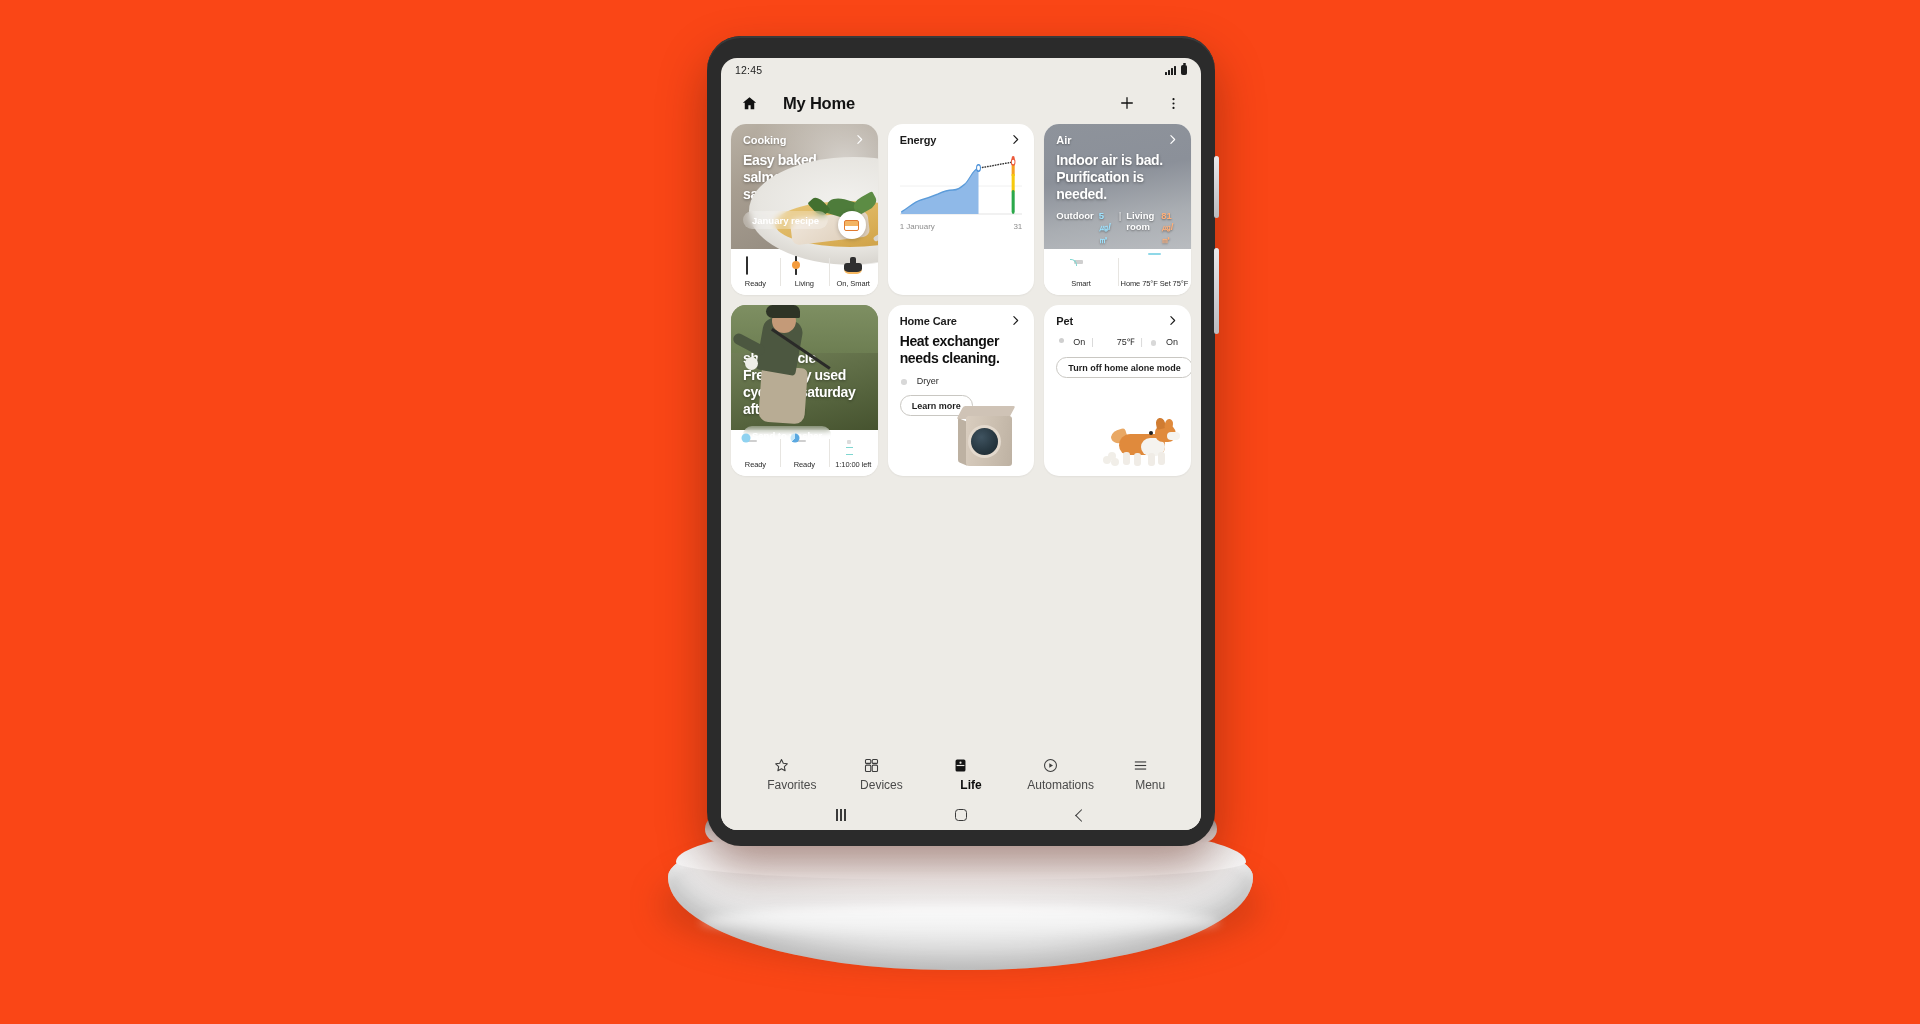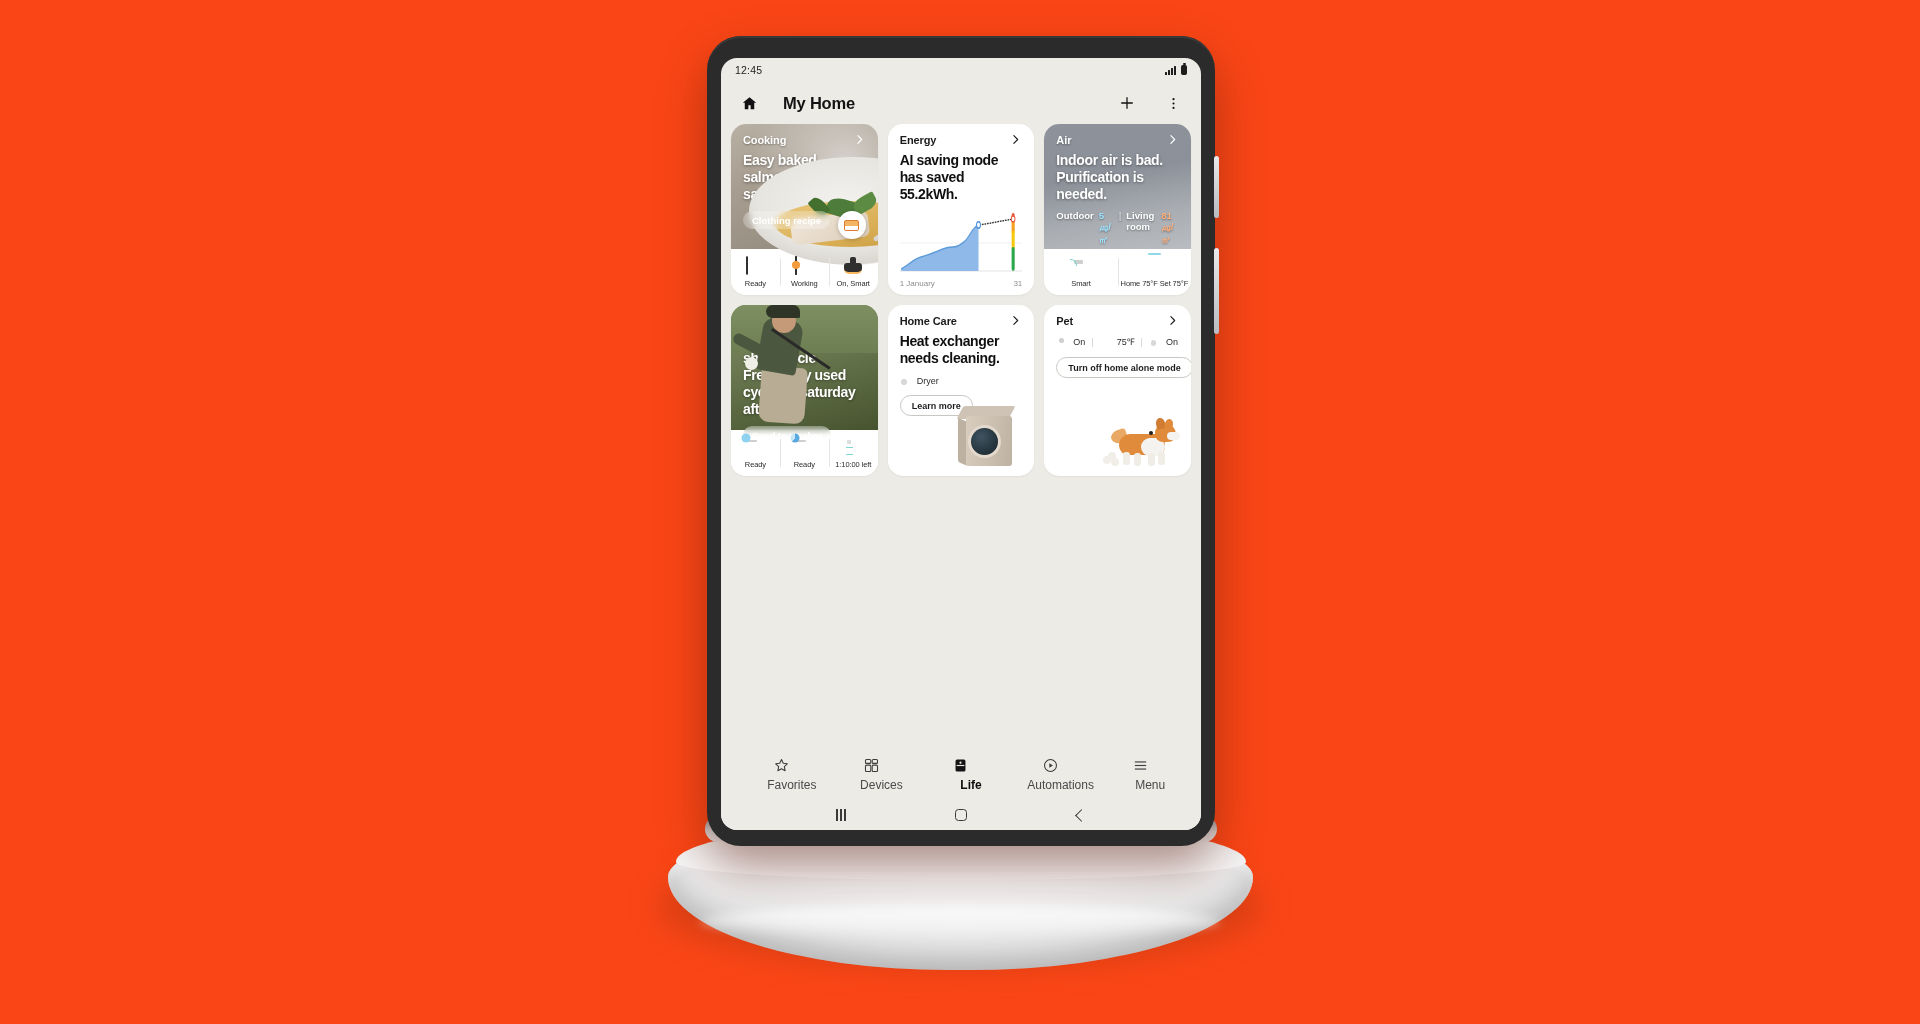--- a/index.html
+++ b/index.html
@@ -401,51 +401,50 @@
             </div>
             <div class="card-head">
               <span class="card-cat">Cooking</span>
               <span class="chev">
                 <svg width="13" height="13" viewBox="0 0 24 24">
                     <path d="M9 5l7 7-7 7" fill="none" stroke="#fff" stroke-width="2.1" stroke-linecap="round" stroke-linejoin="round"></path>
                   </svg>
               </span>
             </div>
             <div class="card-title">Easy baked salmon with cream sauce</div>
-            <span class="chip">Clothing recipe</span>
+            <span class="chip">January recipe</span>
             <div class="cooking-badge">
                 <span class="oven-mini"></span>
               </div>
           </div>
           <div class="devices">
             <div class="dev">
               <span class="dev-ic"><span class="g-oven"></span></span>
               <span class="dev-label">Ready</span>
             </div>
             <div class="dev">
               <span class="dev-ic"><span class="g-cooktop"></span></span>
-              <span class="dev-label">Working</span>
+              <span class="dev-label">Living</span>
             </div>
             <div class="dev">
               <span class="dev-ic"><span class="g-hood"></span></span>
               <span class="dev-label">On, Smart</span>
             </div>
           </div>
         </div>
 
         <div class="card">
           <div class="card-head">
             <span class="card-cat">Energy</span>
             <span class="chev">
               <svg width="13" height="13" viewBox="0 0 24 24">
                   <path d="M9 5l7 7-7 7" fill="none" stroke="#1b1b1b" stroke-width="2.1" stroke-linecap="round" stroke-linejoin="round"></path>
                 </svg>
             </span>
           </div>
-          <div class="card-title">AI saving mode has saved 55.2kWh.</div>
           <div class="energy-chart">
             <svg viewBox="0 0 200 64" preserveAspectRatio="none">
               <line x1="0" y1="30" x2="200" y2="30" stroke="#ececec" stroke-width="1"></line>
               <line x1="0" y1="58" x2="200" y2="58" stroke="#dcdcdc" stroke-width="1"></line>
               <path d="M2,56 C14,52 22,46 34,44 C46,42 54,40 62,38 C72,35 78,34 86,34 C94,34 98,32 106,28 C114,23 118,14 128,12 L128,58 L2,58 Z" fill="#8FB9E8"></path>
               <path d="M2,56 C14,52 22,46 34,44 C46,42 54,40 62,38 C72,35 78,34 86,34 C94,34 98,32 106,28 C114,23 118,14 128,12" fill="none" stroke="#5B9BD9" stroke-width="1.4"></path>
               <line x1="130" y1="12" x2="184" y2="6" stroke="#3b3b3b" stroke-width="1.5" stroke-dasharray="1.6 2.6" stroke-linecap="round"></line>
               <circle cx="128" cy="12" r="3.2" fill="#fff" stroke="#4A90D9" stroke-width="1.6"></circle>
               <rect x="182" y="0" width="5" height="10" rx="2.4" fill="#EB5A3C"></rect>
               <rect x="182" y="8" width="5" height="12" fill="#F6A020"></rect>

